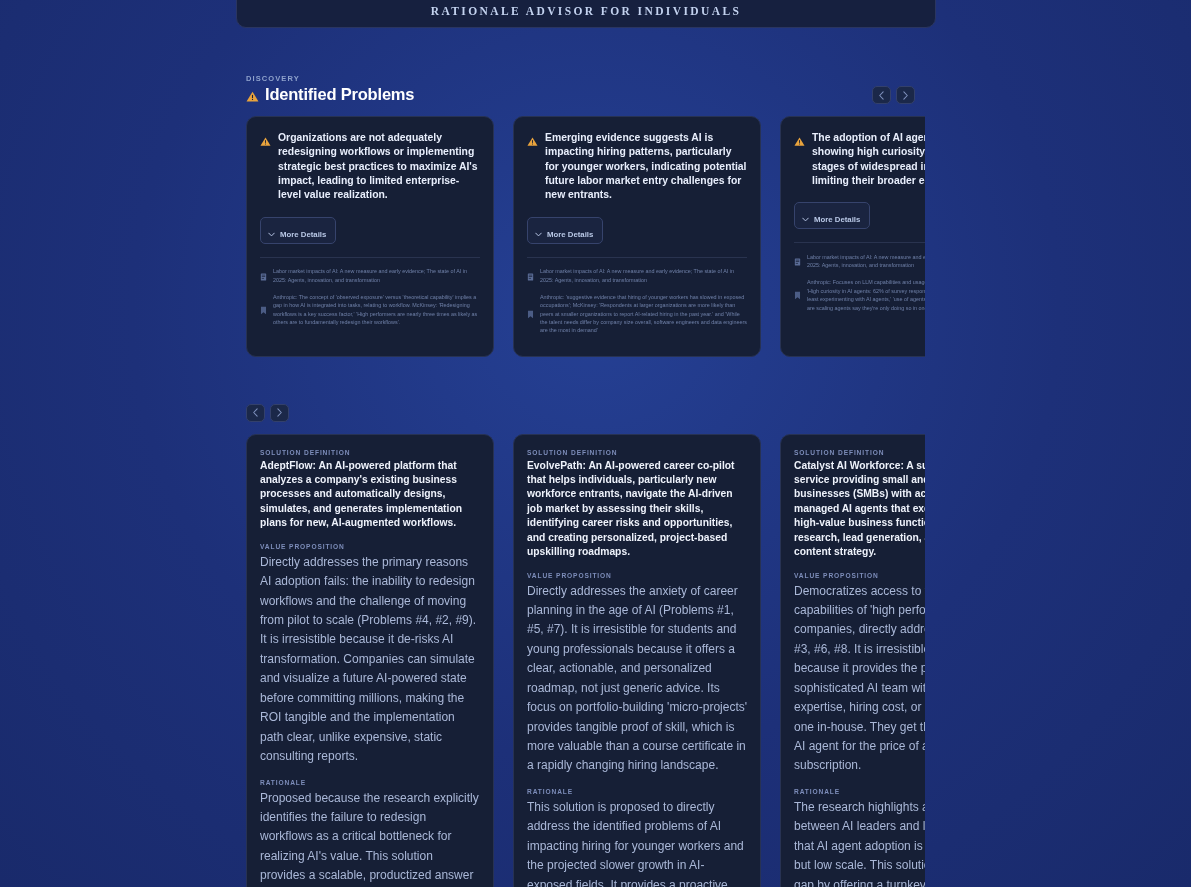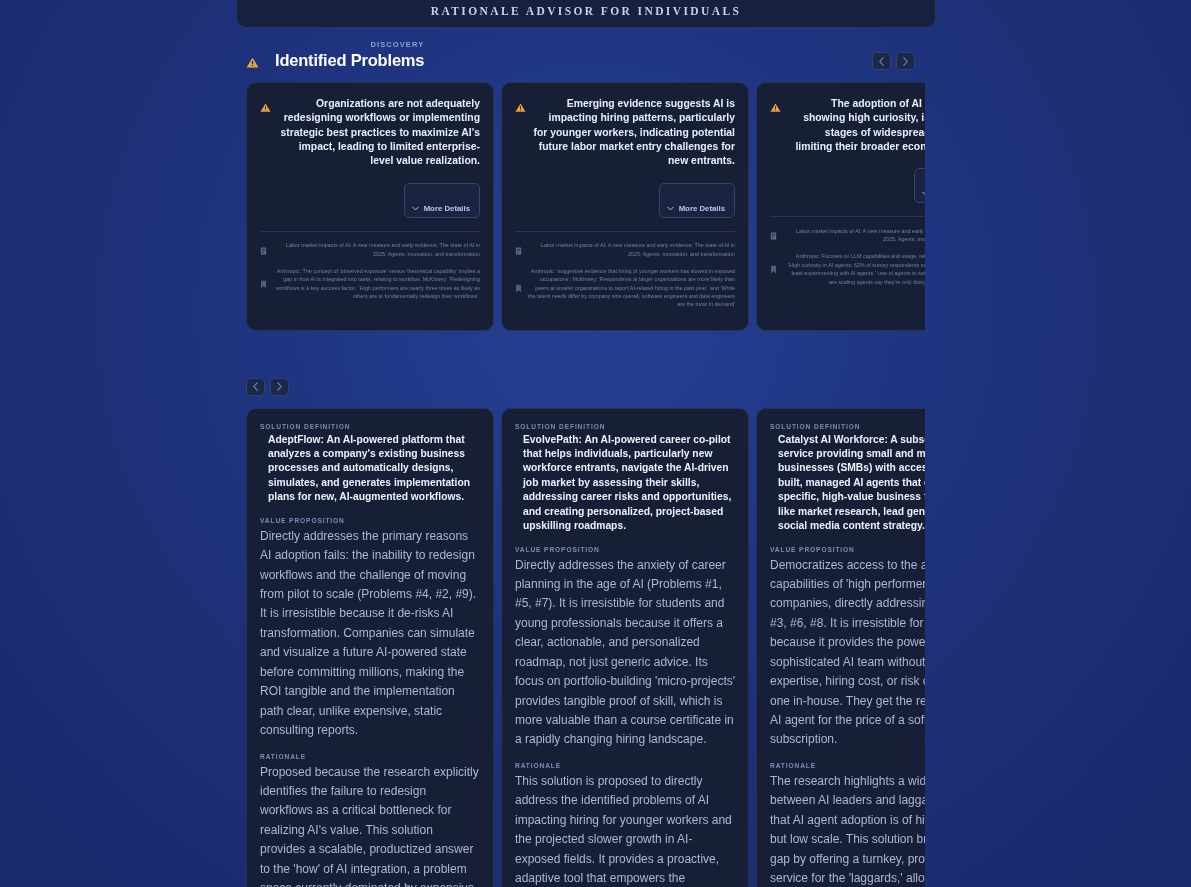--- a/index.html
+++ b/index.html
@@ -41,85 +41,85 @@
   .section { position: relative; }
   .section-head {
     display: flex; align-items: flex-end; justify-content: space-between;
     padding: 0 10px 0 10px;
   }
   .sec-kicker {
     font-size: 7.5px; letter-spacing: 1.1px; font-weight: 700;
     color: #8fa2cc; text-transform: uppercase; margin-bottom: 2px;
   }
   .sec-title {
-    display: flex; align-items: center; gap: 16px;
+    display: flex; align-items: center; gap: 6px;
     font-size: 16.5px; font-weight: 700; color: #ffffff;
     letter-spacing: -0.2px;
   }
   .sec-ico { width: 13px; height: 13px; display: inline-block; flex: 0 0 auto; }
   .navs { display: flex; gap: 5px; }
   .nav-btn {
     width: 19px; height: 18px; border-radius: 5px;
     background: #1b2849; border: 1px solid #33406b;
     display: flex; align-items: center; justify-content: center;
     cursor: pointer;
   }
   .nav-btn svg { display: block; }
   
-  .rail { display: flex; gap: 7px; padding: 0 10px; margin-top: 12px; }
+  .rail { display: flex; gap: 19px; padding: 0 10px; margin-top: 12px; }
   .card {
     flex: 0 0 248px; width: 248px;
     background: #161f36;
     border: 1px solid #273253;
     border-radius: 10px;
     padding: 14px 13px 13px 13px;
   }
   
   .prob-row { display: flex; gap: 7px; align-items: flex-start; }
   .warn-ico { flex: 0 0 auto; margin-top: 2px; }
   .prob-text {
     font-size: 10.4px; line-height: 1.38; color: #e8eefc; font-weight: 700;
   }
   .more-btn {
     display: inline-flex; align-items: center; gap: 5px;
     margin-top: 14px;
-    padding: 20px 9px 4px 7px;
+    padding: 12px 9px 4px 7px;
     border: 1px solid #36436c; border-radius: 5px;
     background: #1a2440;
     font-size: 7.8px; font-weight: 700; color: #b9c8e6;
     cursor: pointer;
   }
   .divider { height: 1px; background: #29334f; margin: 13px 0 9px 0; }
   .src-row { display: flex; gap: 6px; align-items: center; margin-bottom: 8px; }
   .src-row.alt { align-items: center; }
   .src-ico { flex: 0 0 auto; }
   .src-text { font-size: 5.4px; line-height: 1.55; color: #6f80a8; }
   
   .lab {
     font-size: 6.6px; letter-spacing: 0.9px; font-weight: 700;
     color: #7d8dba; text-transform: uppercase; margin-bottom: 3px;
   }
   .sol-def {
-    font-size: 10.3px; line-height: 1.4; font-weight: 700; color: #eef2fb; margin-left: 8px;
+    font-size: 10.3px; line-height: 1.4; font-weight: 700; color: #eef2fb;
   }
   .blk { margin-top: 12px; }
   .body-text { font-size: 12px; line-height: 1.62; color: #aab8d8; }
 </style>
 </head>
 <body>
 
 <div class="page">
 
   <div class="banner">
     <div class="banner-title">RATIONALE ADVISOR FOR INDIVIDUALS</div>
   </div>
 
   <div class="viewport">
 
-    <div class="section" style="text-align:right;">
+    <div class="section" style="margin-top:34px;">
       <div class="section-head">
         <div>
           <div class="sec-kicker">DISCOVERY</div>
           <div class="sec-title">
             <span class="sec-ico">
               <svg width="13" height="13" viewBox="0 0 24 24">
                   <path d="M12 3 L23 21 L1 21 Z" fill="#e8a33d"></path>
                   <rect x="11" y="9" width="2" height="6" fill="#161f36"></rect>
                   <rect x="11" y="16.5" width="2" height="2" fill="#161f36"></rect>
                 </svg>
@@ -295,21 +295,21 @@
           <div class="more-btn">
             <svg width="7" height="5" viewBox="0 0 10 6">
                 <path d="M1 1 L5 5 L9 1" stroke="#b9c8e6" stroke-width="1.4" fill="none" stroke-linecap="round" stroke-linejoin="round"></path>
               </svg>
             <span>More Details</span>
           </div>
         </div>
 
         <div class="card">
           <div class="lab">SOLUTION DEFINITION</div>
-          <div class="sol-def">EvolvePath: An AI-powered career co-pilot that helps individuals, particularly new workforce entrants, navigate the AI-driven job market by assessing their skills, addressing career risks and opportunities, and creating personalized, project-based upskilling roadmaps.</div>
+          <div class="sol-def">EvolvePath: An AI-powered career co-pilot that helps individuals, particularly new workforce entrants, navigate the AI-driven job market by assessing their skills, identifying career risks and opportunities, and creating personalized, project-based upskilling roadmaps.</div>
           <div class="blk">
             <div class="lab">VALUE PROPOSITION</div>
             <div class="body-text">Directly addresses the anxiety of career planning in the age of AI (Problems #1, #5, #7). It is irresistible for students and young professionals because it offers a clear, actionable, and personalized roadmap, not just generic advice. Its focus on portfolio-building 'micro-projects' provides tangible proof of skill, which is more valuable than a course certificate in a rapidly changing hiring landscape.</div>
           </div>
           <div class="blk">
             <div class="lab">RATIONALE</div>
             <div class="body-text">This solution is proposed to directly address the identified problems of AI impacting hiring for younger workers and the projected slower growth in AI-exposed fields. It provides a proactive, adaptive tool that empowers the workforce to navigate disruption, rather than just reacting to it.</div>
           </div>
           <div class="more-btn">
             <svg width="7" height="5" viewBox="0 0 10 6">

